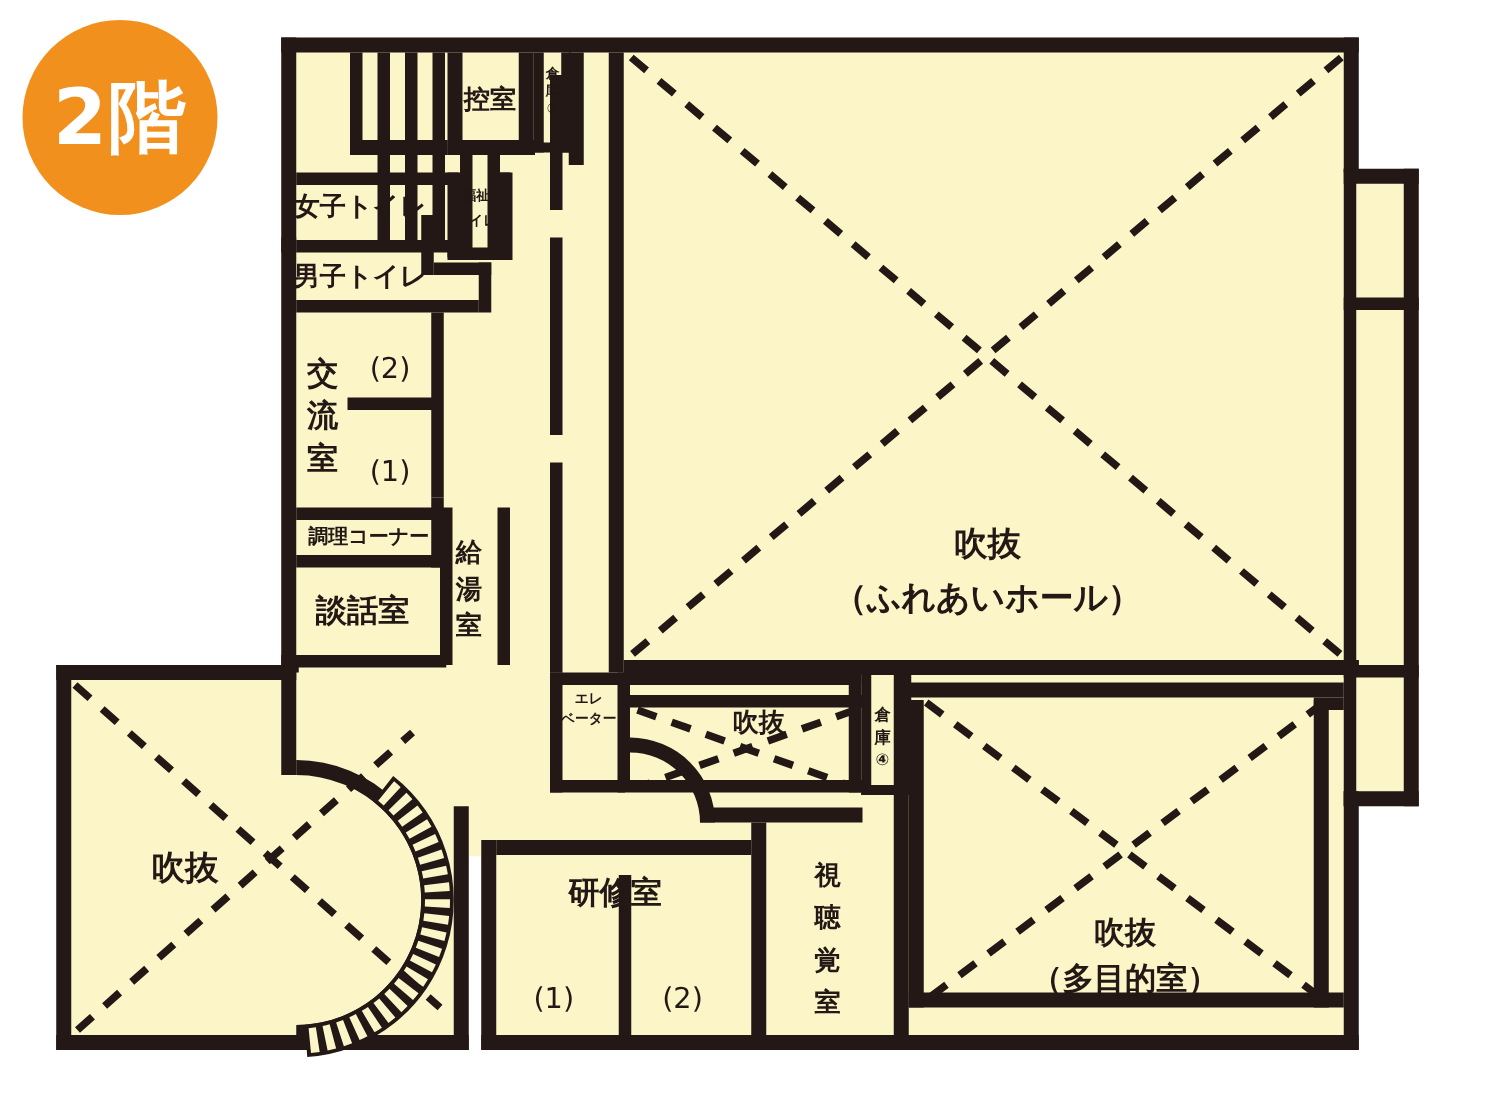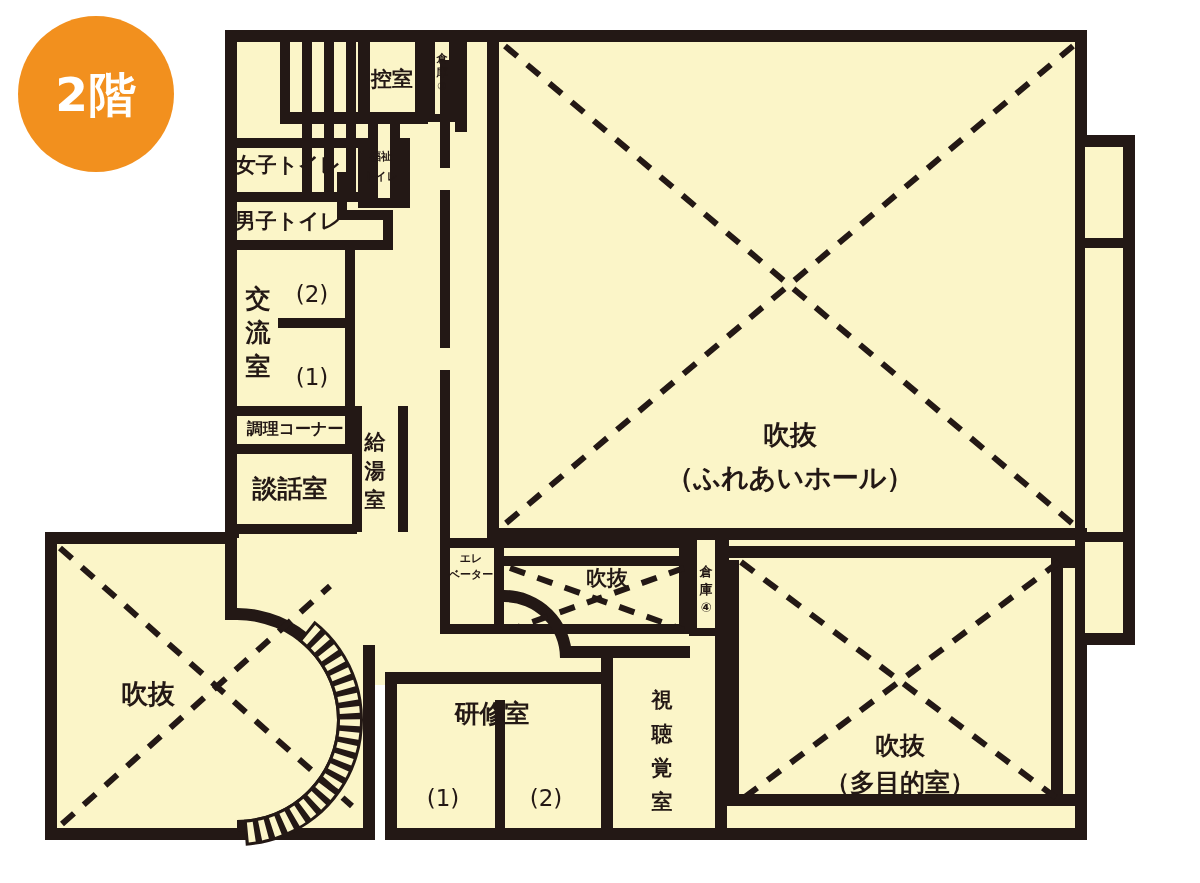--- a/index.html
+++ b/index.html
@@ -5,21 +5,21 @@
 <style>
   html,body{margin:0;padding:0;background:#ffffff;}
   body{width:1200px;height:883px;font-family:"Liberation Sans","DejaVu Sans",sans-serif;}
   #stage{position:relative;width:1200px;height:883px;overflow:hidden;background:#ffffff;}
   svg#plan{position:absolute;left:0;top:0;width:1200px;height:883px;display:block;}
   .floor-badge{
     position:absolute;left:18px;top:16px;width:156px;height:156px;border-radius:50%;
     display:flex;align-items:center;justify-content:center;
   }
   .floor-badge-label{
-    color:#ffffff;font-size:47px;font-weight:bold;letter-spacing:1px;
+    color:#ffffff;font-size:62px;font-weight:bold;letter-spacing:1px;
     font-family:"DejaVu Sans","Liberation Sans",sans-serif;line-height:1;
   }
   text{font-family:"DejaVu Sans","Liberation Sans",sans-serif;fill:#231815;}
   .lbl{font-weight:bold;}
   .lbl-xl{font-size:27px;}
   .lbl-lg{font-size:25px;}
   .lbl-md{font-size:21px;}
   .lbl-sm{font-size:16px;}
   .lbl-xs{font-size:13px;}
   .lbl-xxs{font-size:11px;}

